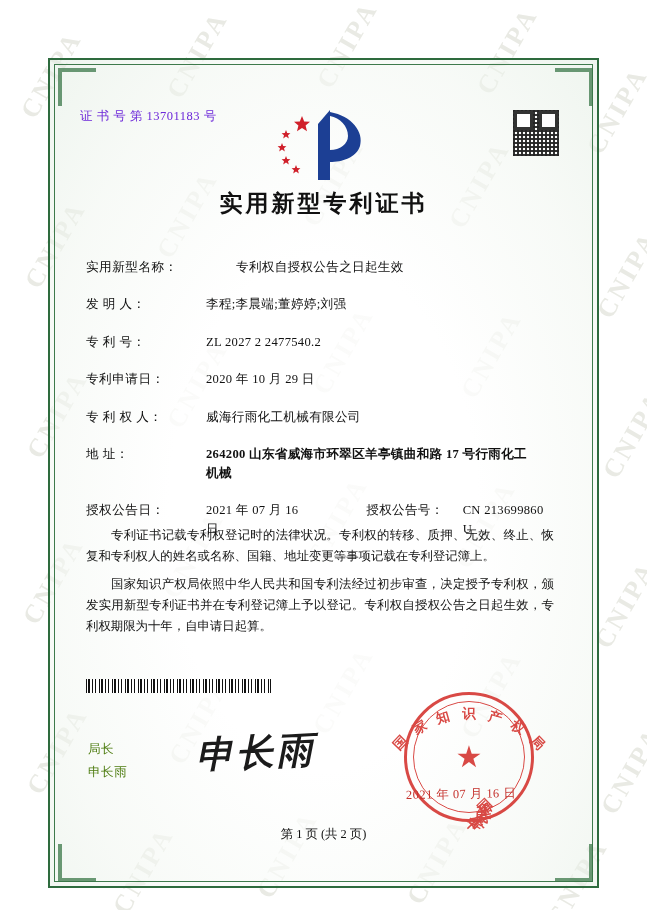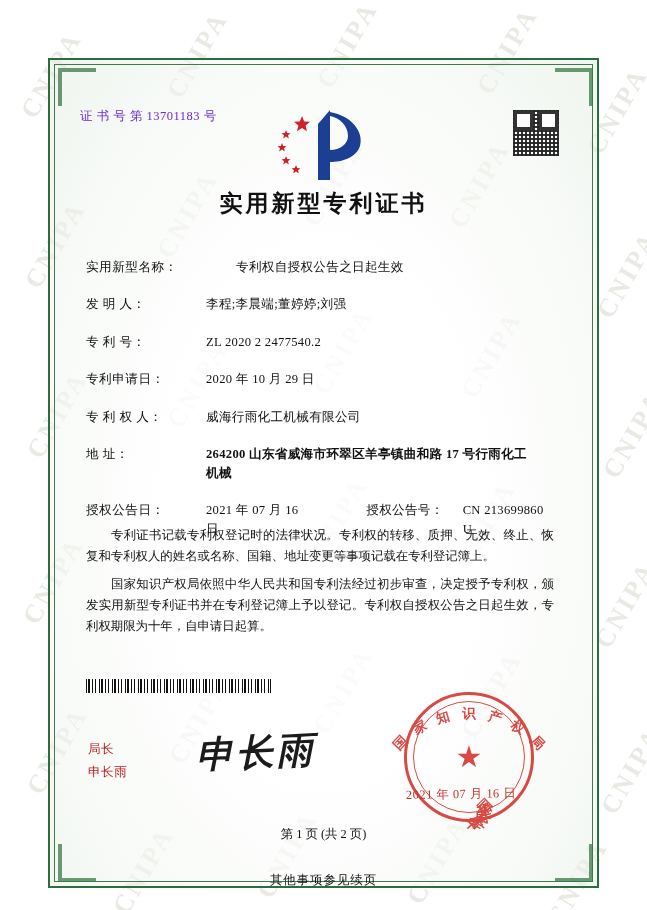--- a/index.html
+++ b/index.html
@@ -185,21 +185,21 @@
     background-image: repeating-linear-gradient(90deg,
       #111 0 1px, #fff 1px 2px, #111 2px 4px, #fff 4px 6px,
       #111 6px 7px, #fff 7px 9px, #111 9px 10px, #fff 10px 13px);
   }
 
   .signature-block {
     position: absolute;
     left: 88px;
     top: 738px;
     font-size: 12.6px;
-    color: #b91c1c;
+    color: #4d7c0f;
     line-height: 1.85;
     letter-spacing: 0.5px;
   }
   .handwriting {
     position: absolute;
     left: 196px;
     top: 728px;
     font-family: "Liberation Serif", serif;
     font-size: 37px;
     font-weight: bold;
@@ -346,21 +346,21 @@
     <div class="field">
       <div class="f-label f-label-wide">实用新型名称：</div>
       <div class="f-value">专利权自授权公告之日起生效</div>
     </div>
     <div class="field">
       <div class="f-label">发   明   人：</div>
       <div class="f-value">李程;李晨端;董婷婷;刘强</div>
     </div>
     <div class="field">
       <div class="f-label">专   利   号：</div>
-      <div class="f-value">ZL 2020 2 2477540.2</div>
+      <div class="f-value">ZL 2027 2 2477540.2</div>
     </div>
     <div class="field">
       <div class="f-label">专利申请日：</div>
       <div class="f-value">2020 年 10 月 29 日</div>
     </div>
     <div class="field">
       <div class="f-label">专 利 权 人：</div>
       <div class="f-value">威海行雨化工机械有限公司</div>
     </div>
     <div class="field">
@@ -411,15 +411,14 @@
       <span style="transform:rotate(181deg) translate(-50%,-52px) rotate(180deg)">民</span>
       <span style="transform:rotate(166deg) translate(-50%,-52px) rotate(180deg)">共</span>
       <span style="transform:rotate(151deg) translate(-50%,-52px) rotate(180deg)">和</span>
       <span style="transform:rotate(136deg) translate(-50%,-52px) rotate(180deg)">国</span>
     </div>
     <div class="star">★</div>
   </div>
   <div class="seal-date">2021 年 07 月 16 日</div>
 
   <div class="page-num">第 1 页 (共 2 页)</div>
-  <div class="footer-note">其他事项参见续页</div>
 
 </div>
 
 </body></html>

